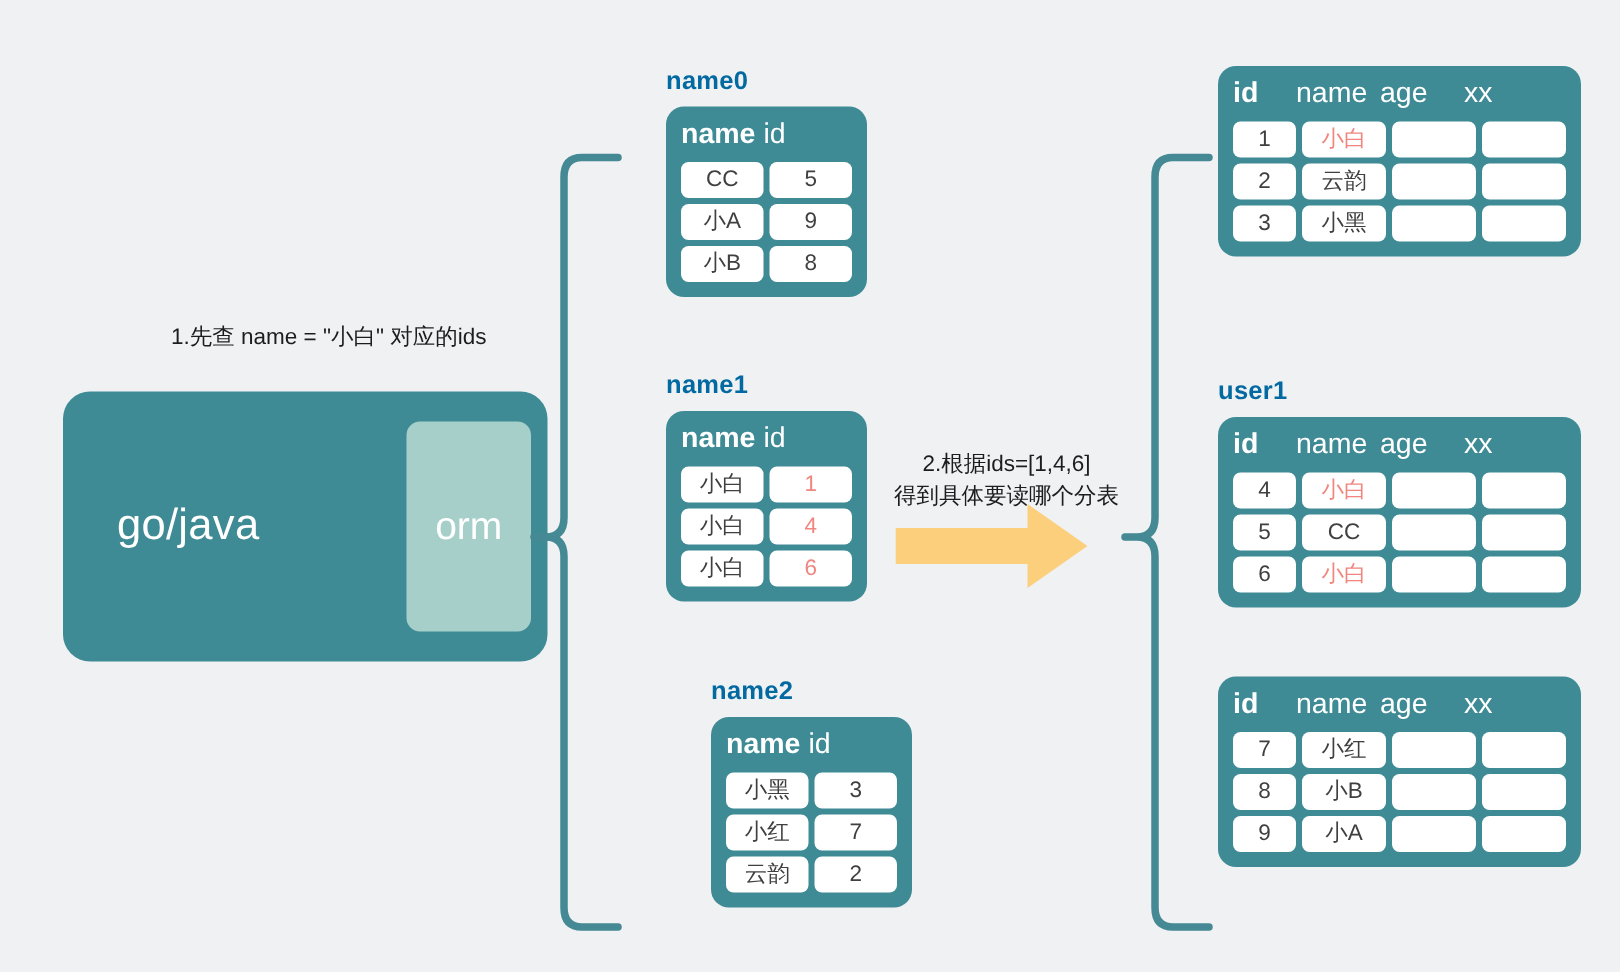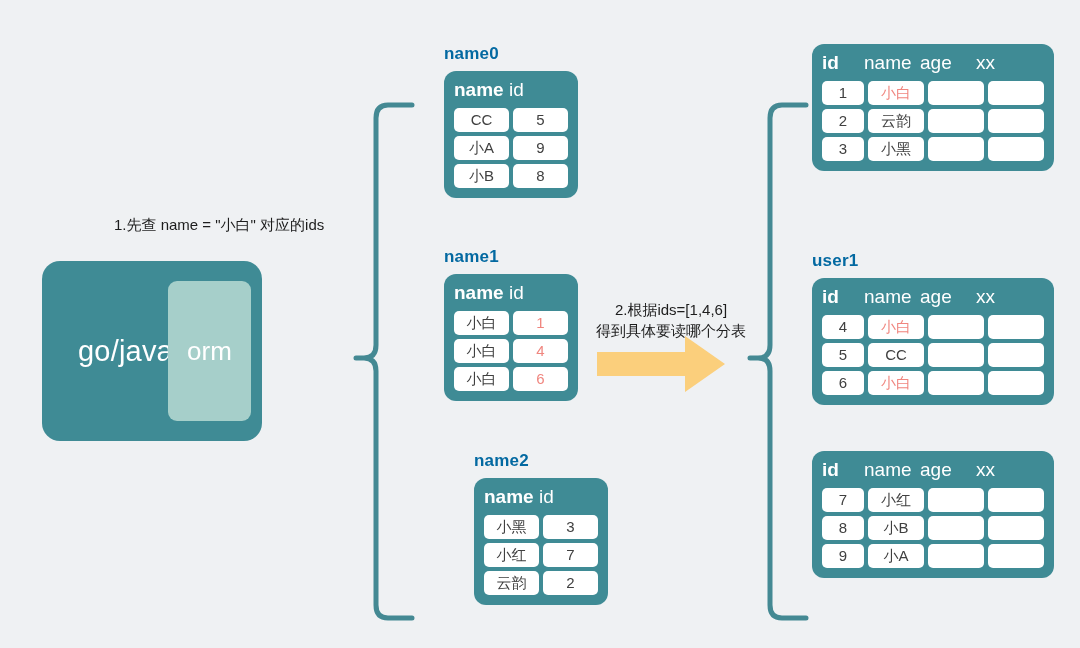--- a/index.html
+++ b/index.html
@@ -7,21 +7,21 @@
     width:1080px;height:648px;
     background:#eff1f3;
     font-family:"Liberation Sans","DejaVu Sans",sans-serif;
     overflow:hidden;
     position:relative;
   }
   #stage{position:absolute;left:0;top:0;width:1080px;height:648px;}
 
   
   .app-box{
-    position:absolute;left:42px;top:261px;width:220px;height:180px;
+    position:absolute;left:42px;top:261px;width:323px;height:180px;
     background:#3f8b95;border-radius:18px;
   }
   .app-label{
     position:absolute;left:36px;top:50%;transform:translateY(-50%);
     color:#ffffff;font-size:29px;letter-spacing:.2px;white-space:nowrap;
   }
   .orm-box{
     position:absolute;right:11px;top:20px;width:59px;height:140px;
     background:#a6cfca;border-radius:9px;padding-left:24px;
   }

